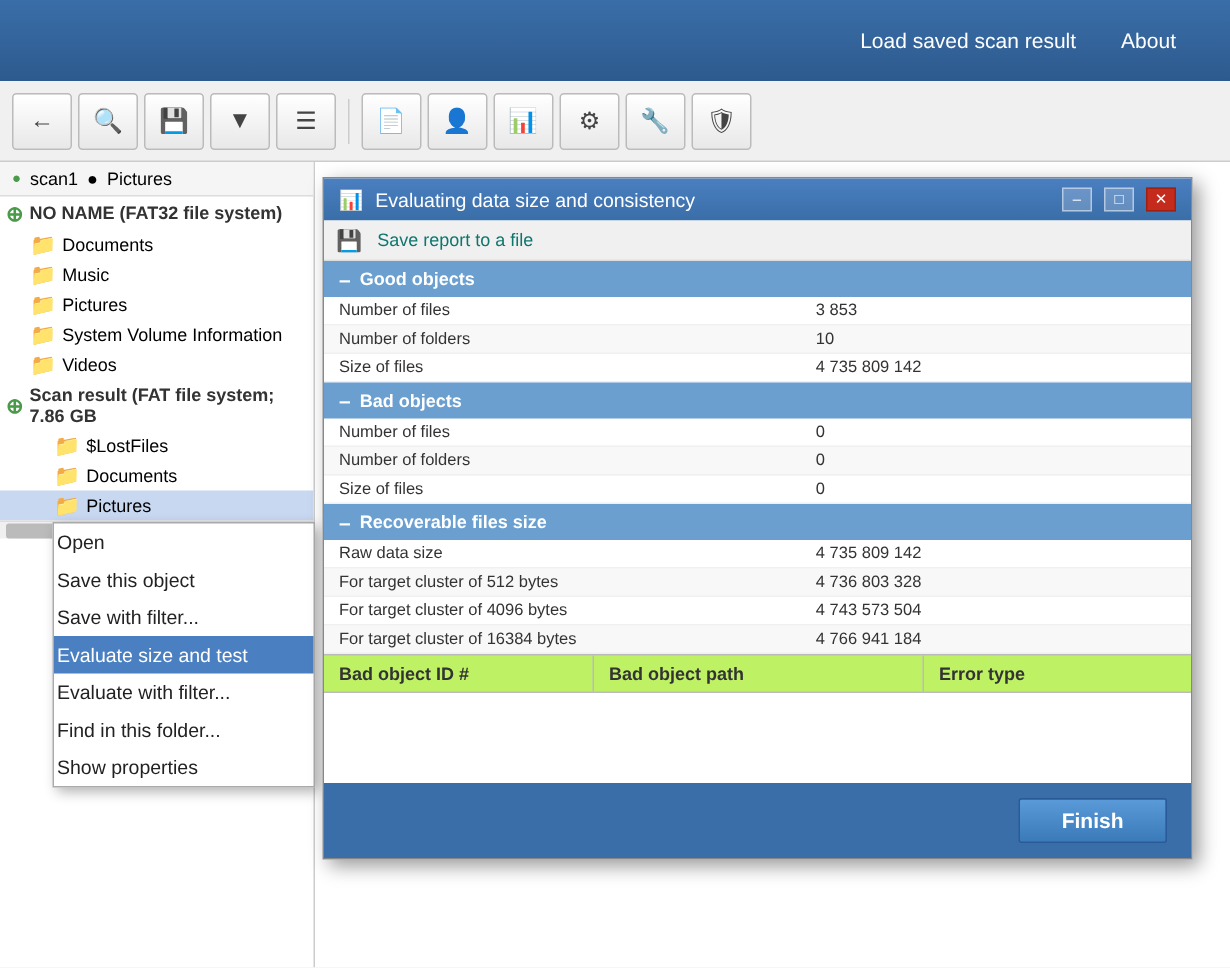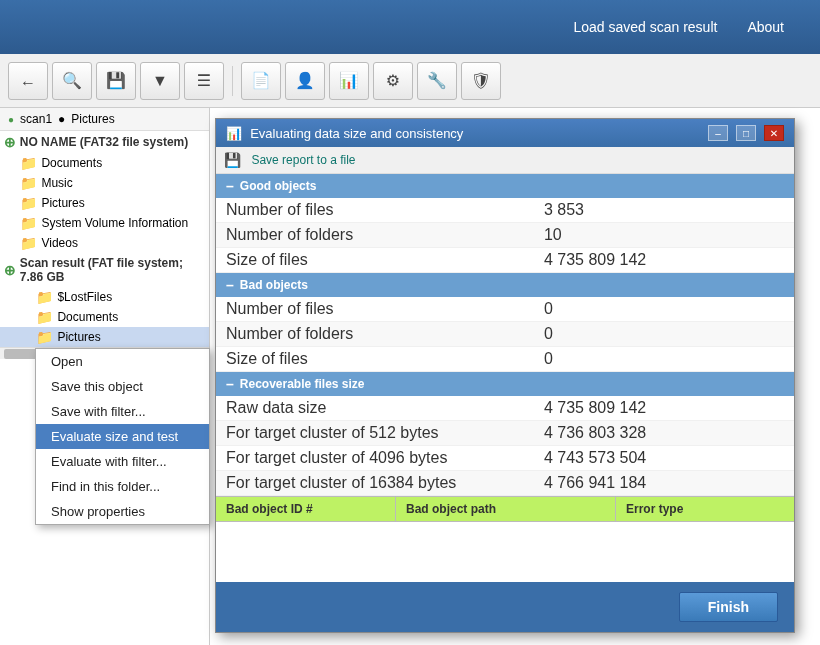--- a/index.html
+++ b/index.html
@@ -120,21 +120,21 @@
       left: 35px;
       top: 240px;
       width: 175px;
       background: white;
       border: 1px solid #aaa;
       box-shadow: 3px 3px 8px rgba(0,0,0,0.3);
       z-index: 50;
       font-size: 13px;
     }
     .ctx-item {
-      padding: 5px 15px;
+      padding: 5px 2px;
       cursor: pointer;
       color: #222;
     }
     .ctx-item.active {
       background: #4a7fc1;
       color: white;
     }
 
     
     .dialog-overlay {
@@ -213,21 +213,21 @@
     .section-minus {
       font-size: 14px;
       font-weight: bold;
     }
     .data-table {
       width: 100%;
       border-collapse: collapse;
     }
     .data-table tr td {
       padding: 3px 10px;
-      font-size: 16px;
+      font-size: 11px;
       border-bottom: 1px solid #f0f0f0;
     }
     .data-table tr td:first-child {
       color: #333;
       width: 55%;
     }
     .data-table tr td:last-child {
       color: #333;
       text-align: left;
     }

